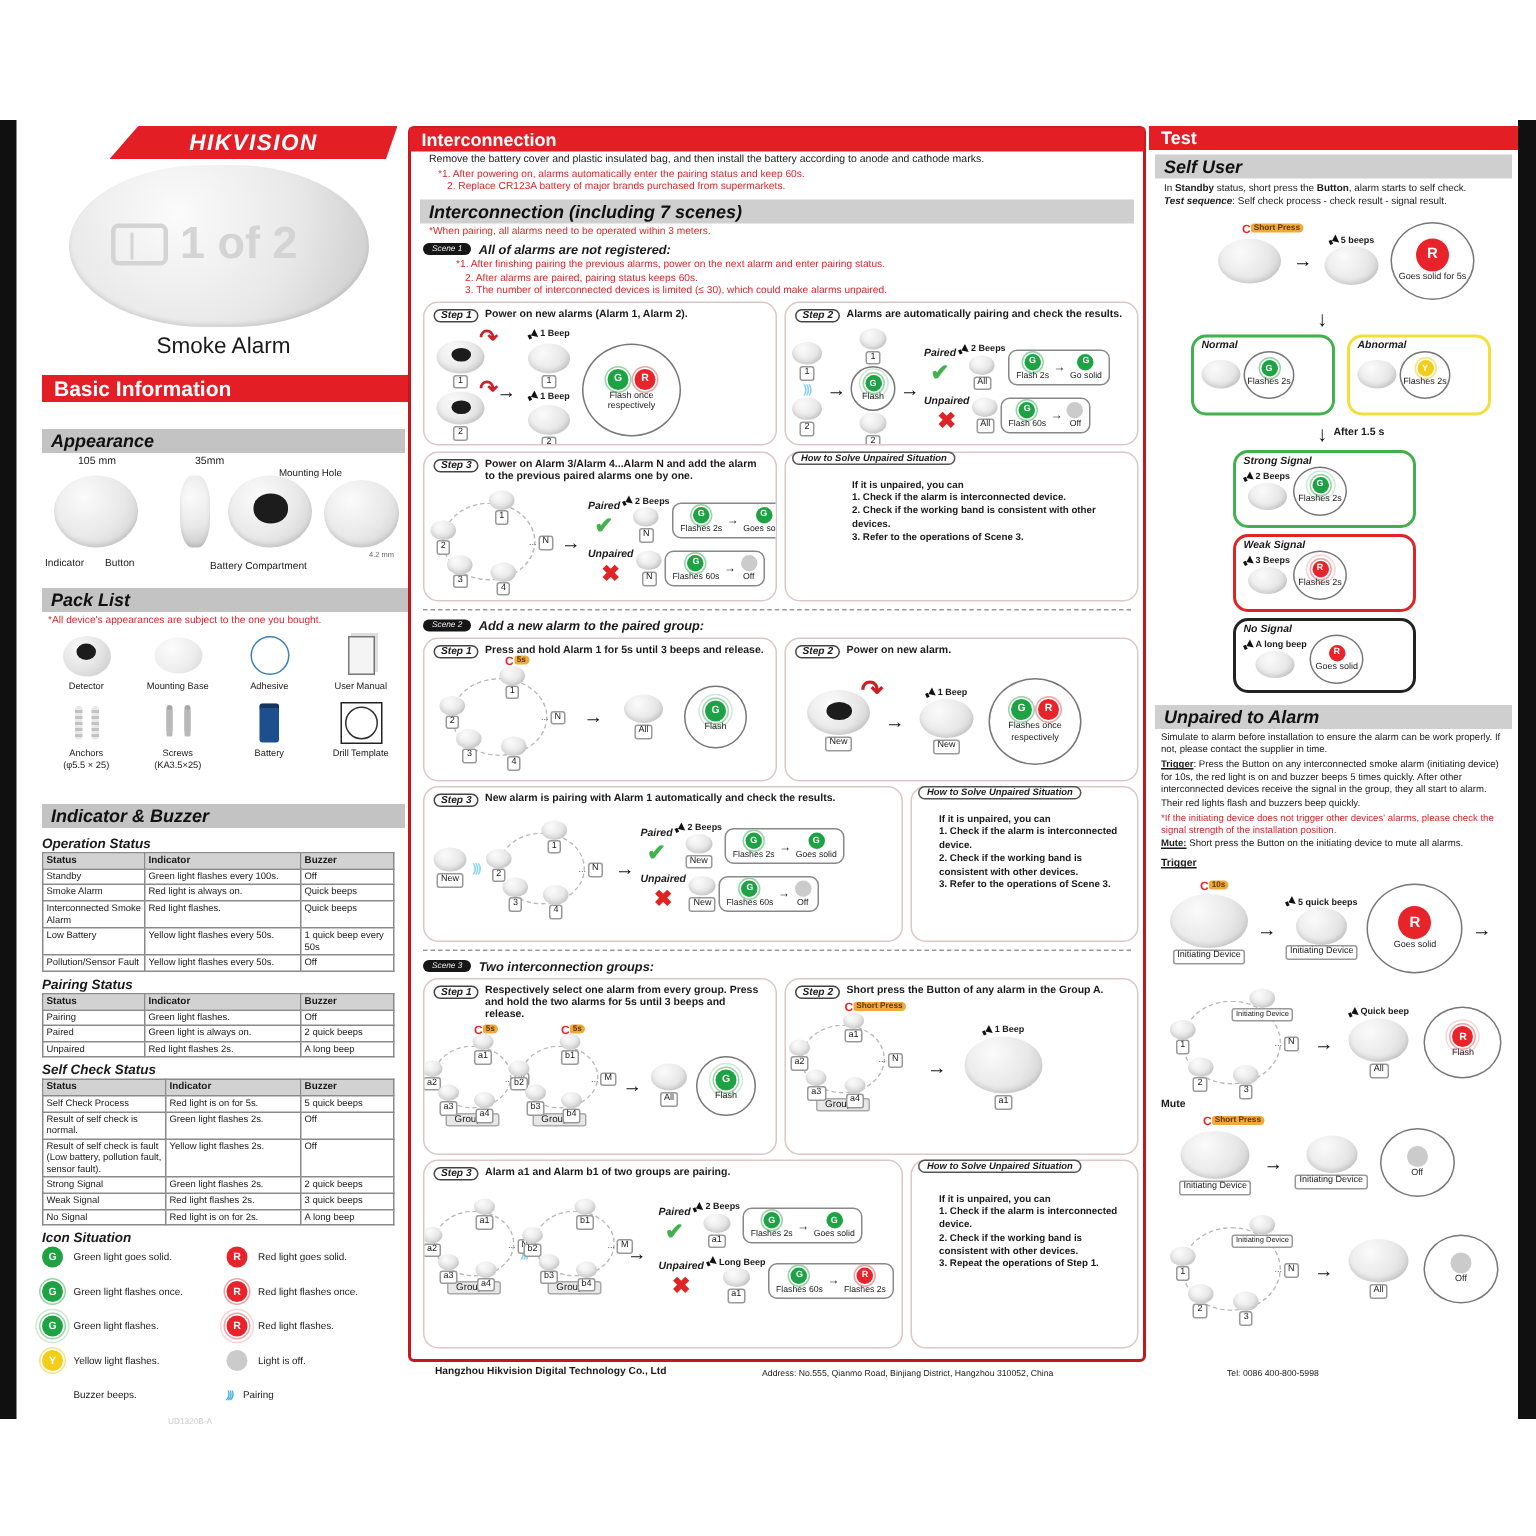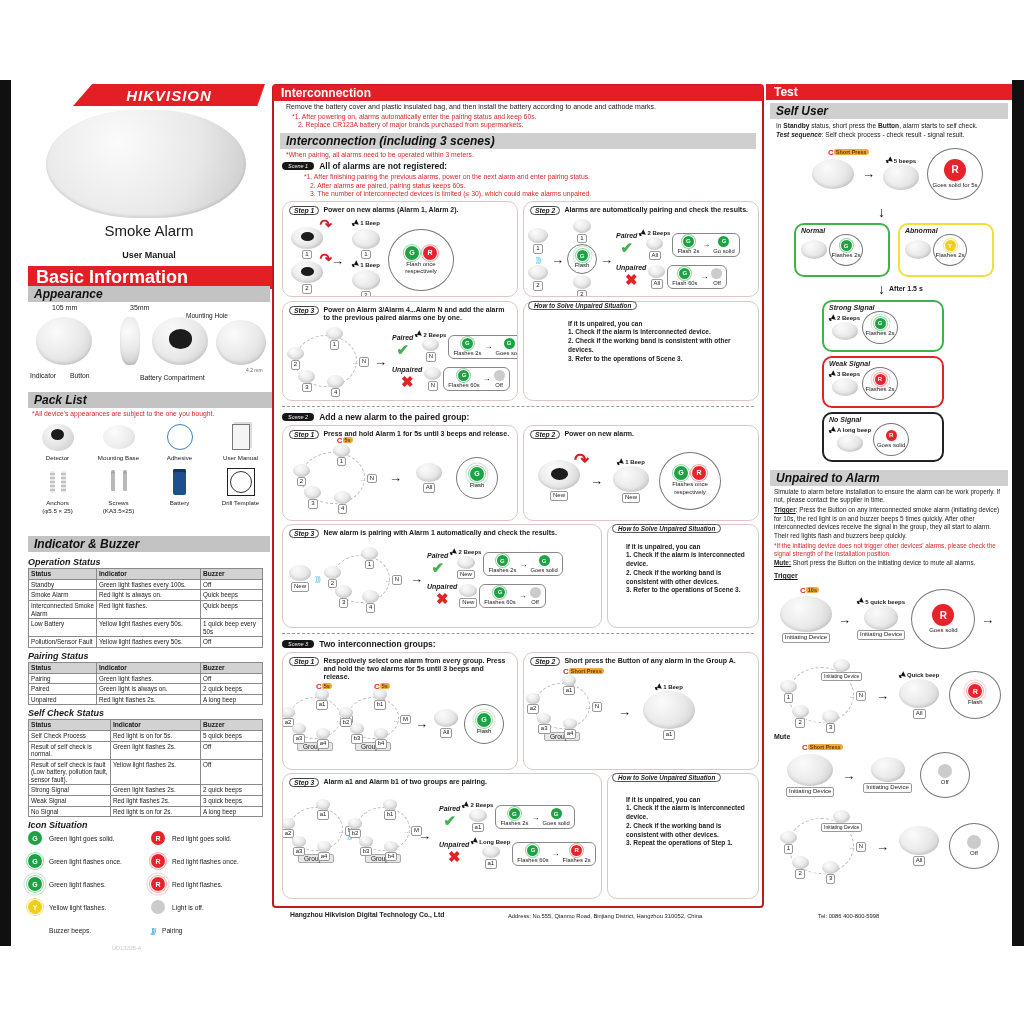--- a/index.html
+++ b/index.html
@@ -63,21 +63,21 @@
 .press{position:absolute;z-index:5;display:flex;align-items:flex-start;gap:0}
 .press .c{color:#e8232a;font-weight:bold;font-size:8px;line-height:1}
 .press .lbl{background:#f2a93b;border-radius:3px 5px 5px 3px;font-size:5.5px;font-weight:bold;color:#5c3a00;padding:0 2px;white-space:nowrap}
 
 .sbox{border:1px solid #ddc6c6;border-radius:10px;background:#fff;flex:none;overflow:hidden}
 .steprow{display:flex;align-items:flex-start;gap:4px;padding:4px 6px 1px}
 .steppill{border:1.2px solid #444;border-radius:8px;font-size:6.8px;font-weight:bold;font-style:italic;padding:0 4px;background:#fff;white-space:nowrap}
 .steptxt{font-size:7px;font-weight:bold;line-height:1.2}
 .scenehead{display:flex;align-items:center;gap:5px;padding:2px 8px}
 .scenebadge{background:#161616;color:#f2f2f2;border-radius:8px;font-size:5.5px;font-style:italic;padding:1px 6px;white-space:nowrap}
-.scenetitle{font-size:8.5px;font-weight:bold;}
+.scenetitle{font-size:8.5px;font-weight:bold;font-style:italic}
 .howto{border:1px solid #ddc6c6;border-radius:10px;background:#fff;flex:none;position:relative;padding:10px 8px 4px}
 .howpill{position:absolute;top:-1px;left:4px;border:1px solid #555;border-radius:8px;background:#fff;font-size:6.3px;font-weight:bold;font-style:italic;padding:0 5px;white-space:nowrap}
 .howline{font-size:6.5px;font-weight:bold;line-height:1.35}
 .dashsep{border-top:1px dashed #999;margin:3px 8px}
 
 table{border-collapse:collapse;width:234px;table-layout:fixed}
 td,th{border:1px solid #8a8a8a;font-size:6.3px;padding:1px 2px;text-align:left;vertical-align:top;line-height:1.2;overflow:hidden}
 th{background:#d2d2d2;font-weight:bold;font-size:6.6px}
 .subttl{font-size:9px;font-weight:bold;font-style:italic;margin:3px 0 1px}
 
@@ -119,24 +119,28 @@
 <div class="page">
   <div class="blackedge" style="left:0;width:11px"></div>
   <div class="blackedge" style="left:1012px;width:12px"></div>
 
   <div class="abs" style="left:28px;top:84px;width:242px">
     <div style="position:absolute;left:45px;top:0;width:192px;height:22px;background:#e31e25;clip-path:polygon(10% 0,100% 0,96% 100%,0 100%);display:flex;align-items:center;justify-content:center">
       <span style="color:#fff;font-weight:bold;font-style:italic;font-size:15px;letter-spacing:1px">HIKVISION</span>
     </div>
     <div style="position:absolute;left:18px;top:26px;width:206px;height:112px">
       <div class="dome" style="width:200px;height:108px;border-radius:50%/55%"></div>
+      <div class="wm" style="position:absolute;left:28px;top:36px">
+        <span class="wmicon"></span>
+        <span>1 of 2</span>
+      </div>
     </div>
     <div style="position:absolute;top:138px;width:100%;text-align:center;font-size:15px">Smoke Alarm</div>
     <div style="position:absolute;top:166px;width:100%;text-align:center;font-size:9px;font-weight:bold">User Manual</div>
-    <div class="redbar" style="position:absolute;top:182px;width:283px;font-size:18px">Basic Information</div>
+    <div class="redbar" style="position:absolute;top:166px;width:283px;font-size:14px">Basic Information</div>
     <div class="graybar" style="position:absolute;top:202px;width:242px;font-size:12px">Appearance</div>
 
     <div style="position:absolute;top:220px;width:242px;height:92px">
       <span class="tiny" style="position:absolute;left:24px;top:0;font-size:7px">105 mm</span>
       <span class="tiny" style="position:absolute;left:102px;top:0;font-size:7px">35mm</span>
       <span class="tiny" style="position:absolute;left:158px;top:8px;font-size:6.5px">Mounting Hole</span>
       <span class="dome" style="position:absolute;left:8px;top:13px;width:56px;height:48px"></span>
       <span class="dome" style="position:absolute;left:92px;top:13px;width:20px;height:48px;border-radius:40%"></span>
       <span class="dome" style="position:absolute;left:124px;top:13px;width:56px;height:48px">
           <i class="knob"></i>
@@ -383,21 +387,21 @@
         </div>
       <div style="margin-top:8px;margin-left:84px;color:#c9c9c9;font-size:5.5px">UD1320B-A</div>
     </div>
   </div>
 
   <div class="abs" style="left:272px;top:84px;width:492px;height:824px;border:2px solid #c2191f;border-radius:4px;background:#fff">
     <div class="redbar" style="margin:-1px -1px 0;font-size:12px">Interconnection</div>
     <div style="font-size:7px;margin:2px 12px 0;line-height:1.25">Remove the battery cover and plastic insulated bag, and then install the battery according to anode and cathode marks.</div>
     <div class="note" style="margin:1px 18px 0">*1. After powering on, alarms automatically enter the pairing status and keep 60s.</div>
     <div class="note" style="margin:0 24px 0">2. Replace CR123A battery of major brands purchased from supermarkets.</div>
-    <div class="graybar" style="margin:3px 6px 0;font-size:12px;background:#cfcfcf">Interconnection (including 3 scenes)</div>
+    <div class="graybar" style="margin:3px 6px 0;font-size:12px;background:#cfcfcf">Interconnection (including 7 scenes)</div>
     <div class="note" style="margin:2px 12px 0">*When pairing, all alarms need to be operated within 3 meters.</div>
 
     <div class="scenehead">
       <span class="scenebadge">Scene 1</span>
       <span class="scenetitle">All of alarms are not registered:</span>
     </div>
     <div class="note" style="margin:0 30px">*1. After finishing pairing the previous alarms, power on the next alarm and enter pairing status.</div>
     <div class="note" style="margin:0 36px">2. After alarms are paired, pairing status keeps 60s.</div>
     <div class="note" style="margin:0 36px">3. The number of interconnected devices is limited (≤ 30), which could make alarms unpaired.</div>
 

